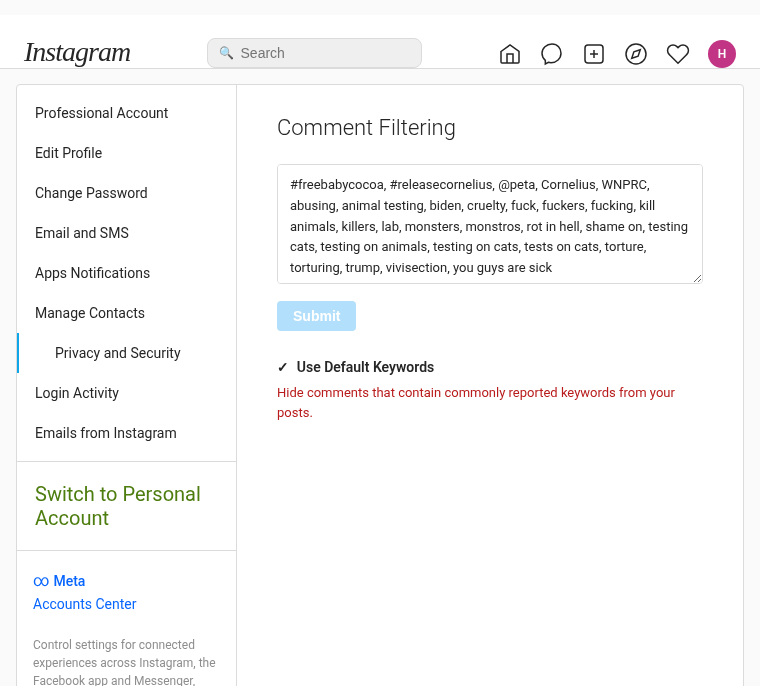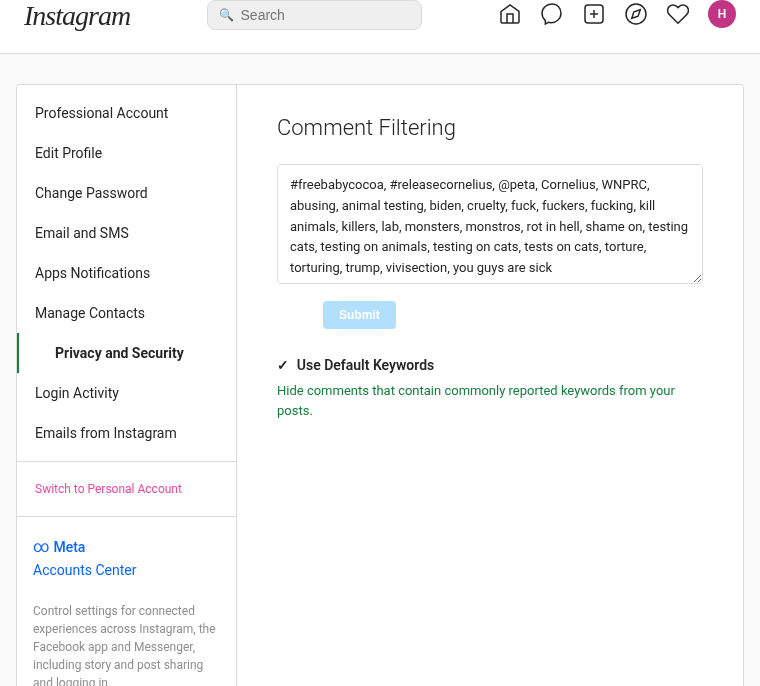--- a/index.html
+++ b/index.html
@@ -4,25 +4,25 @@
   <style>
     * { box-sizing: border-box; margin: 0; padding: 0; }
     body { font-family: -apple-system, BlinkMacSystemFont, 'Segoe UI', Roboto, sans-serif; background: #fafafa; color: #262626; font-size: 14px; }
 
     
     .header {
       background: #fff;
       border-bottom: 1px solid #dbdbdb;
       height: 54px;
       display: flex;
-      align-items: flex-start;
+      align-items: flex-end;
       justify-content: space-between;
       padding: 0 24px;
       position: sticky;
-      top: 0;
+      top: 15px;
       z-index: 100;
     }
     .header-logo {
       font-family: 'Billabong', cursive;
       font-size: 28px;
       font-weight: 400;
       letter-spacing: -1px;
       color: #262626;
       font-style: italic;
     }
@@ -98,25 +98,25 @@
       display: block;
       padding: 12px 16px;
       cursor: pointer;
       color: #262626;
       font-size: 14px;
       text-decoration: none;
       border-left: 2px solid transparent;
       transition: background 0.1s;
     }
     .sidebar-item.active {
-      border-left: 2px solid #15803d;
-      font-weight: 700;
+      border-left: 2px solid #0ea5e9;
+      font-weight: 400;
       padding-left: 36px;
     }
-    .sidebar-item.blue { color: #ec4899; font-size: 12px; padding: 12px 16px; }
+    .sidebar-item.blue { color: #4d7c0f; font-size: 20px; padding: 12px 16px; }
     .sidebar-divider { border: none; border-top: 1px solid #dbdbdb; margin: 8px 0; }
 
     
     .accounts-center-section {
       padding: 12px 16px;
     }
     .meta-logo {
       display: flex;
       align-items: center;
       gap: 4px;
@@ -181,24 +181,23 @@
       font-family: inherit;
       line-height: 1.6;
     }
     .submit-btn {
       margin-top: 14px;
       background: #b2dffc;
       color: #fff;
       border: none;
       border-radius: 4px;
       padding: 7px 16px;
-      font-size: 12px;
+      font-size: 14px;
       font-weight: 600;
       cursor: pointer;
-      margin-left: 46px;
     }
     .default-keywords-section {
       margin-top: 28px;
     }
     .checkbox-row {
       display: flex;
       align-items: center;
       gap: 8px;
       margin-bottom: 8px;
     }
@@ -207,21 +206,21 @@
       font-size: 14px;
       font-weight: 600;
     }
     .default-keywords-label {
       font-size: 14px;
       font-weight: 600;
       color: #262626;
     }
     .default-keywords-desc {
       font-size: 13px;
-      color: #15803d;
+      color: #b91c1c;
       line-height: 1.5;
       margin-left: 0;
     }
 
     
     svg { display: block; }
   </style>
 </head>
 <body>
 

